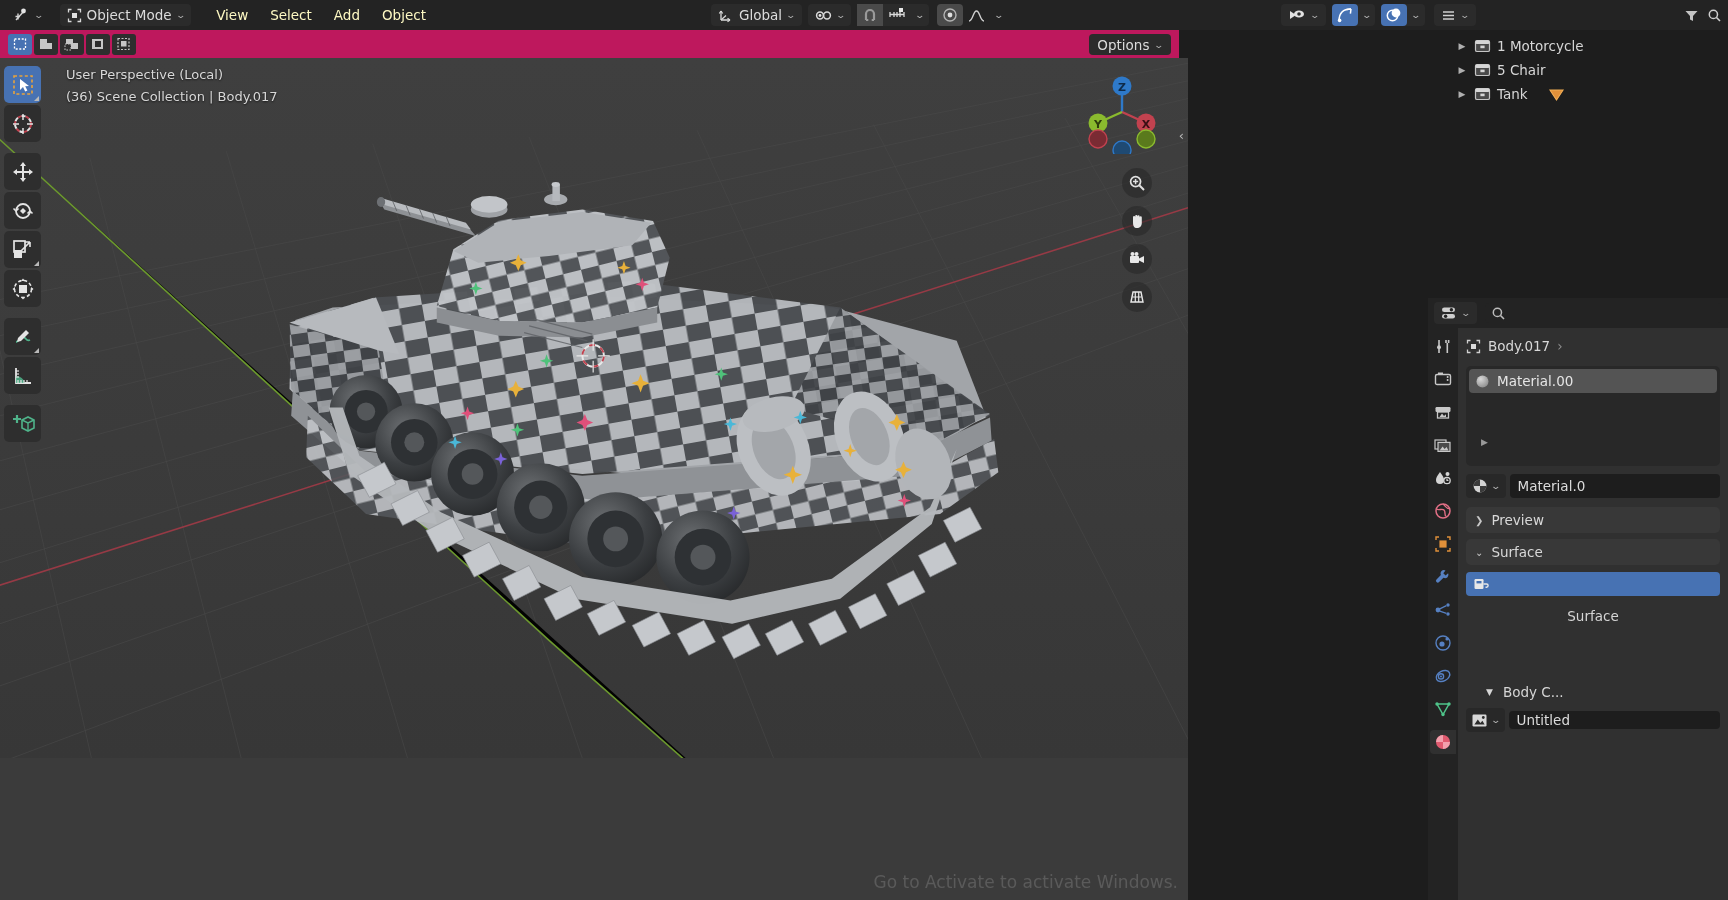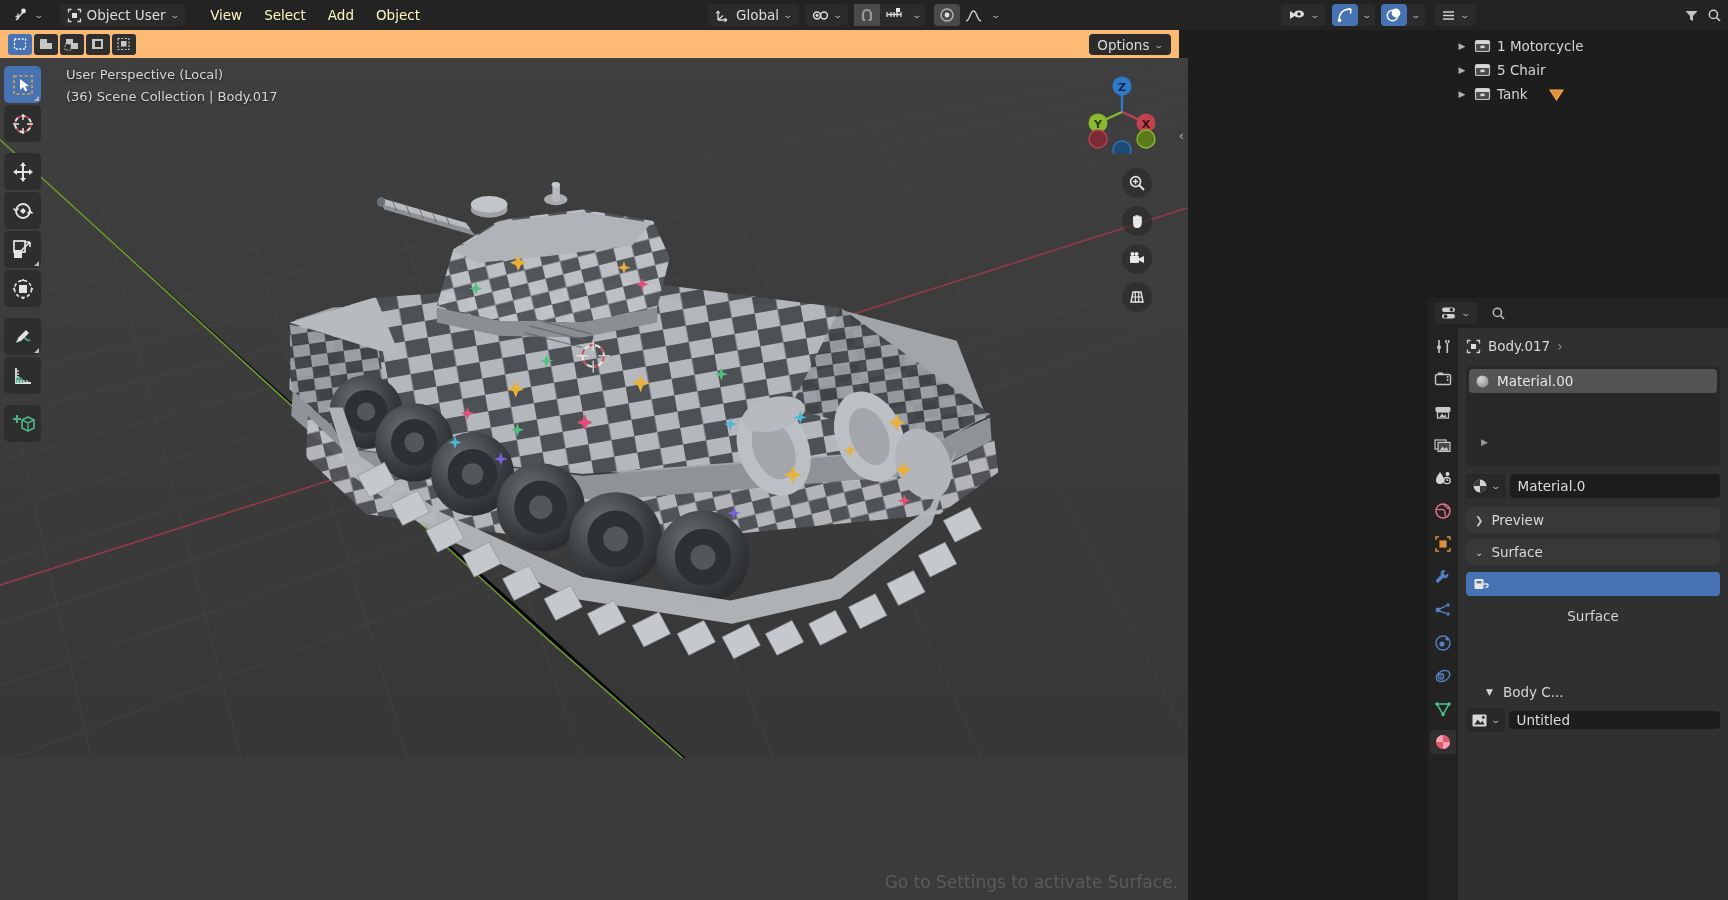--- a/index.html
+++ b/index.html
@@ -41,21 +41,21 @@
   .seg > div.semi { background: #4a4a4a; }
 
   
   .shadegrp { display:flex; align-items:center; background:#2b2b2b; border-radius: 11px; height: 22px; padding: 0 1px; }
   .shadegrp .sph { width: 24px; height: 22px; display:flex; align-items:center; justify-content:center; border-radius: 11px; }
   .shadegrp .sph.on { background: #4772b3; }
 
   
   .toolsettings {
     position: absolute; left: 0; top: 30px; width: 1179px; height: 28px;
-    background: #fdba74;
+    background: #be185d;
     display: flex; align-items: center; padding: 0 8px;
   }
   .selmodes { display: flex; gap: 2px; }
   .selmodes .sm {
     width: 24px; height: 21px; background: #2e2e2e; border-radius: 3px;
     display:flex; align-items:center; justify-content:center;
   }
   .selmodes .sm.on { background: #4772b3; }
 
   .options-btn {
@@ -227,21 +227,21 @@
       <span class="chev">⌄</span>
     </div>
 
     <div class="hdr-btn dark" style="margin-left:10px">
       <span class="icn">
         <svg width="15" height="15" viewBox="0 0 15 15">
           <path d="M1.5 4.5 V1.5 H4.5 M10.5 1.5 H13.5 V4.5 M13.5 10.5 V13.5 H10.5 M4.5 13.5 H1.5 V10.5" stroke="#d8d8d8" stroke-width="1.3" fill="none"></path>
           <rect x="5" y="5" width="5" height="5" fill="#e0e0e0"></rect>
         </svg>
       </span>
-      <span>Object User</span>
+      <span>Object Mode</span>
       <span class="chev">⌄</span>
     </div>
 
     <div style="display:flex; margin-left:14px">
       <span class="menu-item">View</span>
       <span class="menu-item">Select</span>
       <span class="menu-item">Add</span>
       <span class="menu-item">Object</span>
     </div>
 
@@ -808,21 +808,21 @@
         </svg>
       </div>
       <div class="nb">
         <svg width="18" height="18" viewBox="0 0 18 18">
           <path d="M3 14 L5 4 H13 L15 14 Z" fill="none" stroke="#e8e8e8" stroke-width="1.4"></path>
           <path d="M4.3 9 H13.7 M7.3 4 V14 M10.7 4 V14" stroke="#e8e8e8" stroke-width="1.2"></path>
         </svg>
       </div>
     </div>
 
-    <div class="watermark2">Go to Settings to activate Surface.</div>
+    <div class="watermark2">Go to Activate to activate Windows.</div>
   </div>
 
   <div class="outliner">
     <div class="outliner-hdr">
       <div class="hdr-btn dark">
         <span class="icn">
           <svg width="15" height="15" viewBox="0 0 15 15">
             <path d="M2 4 H13 M2 7.5 H13 M2 11 H13" stroke="#d0d0d0" stroke-width="1.4"></path>
           </svg>
         </span>

